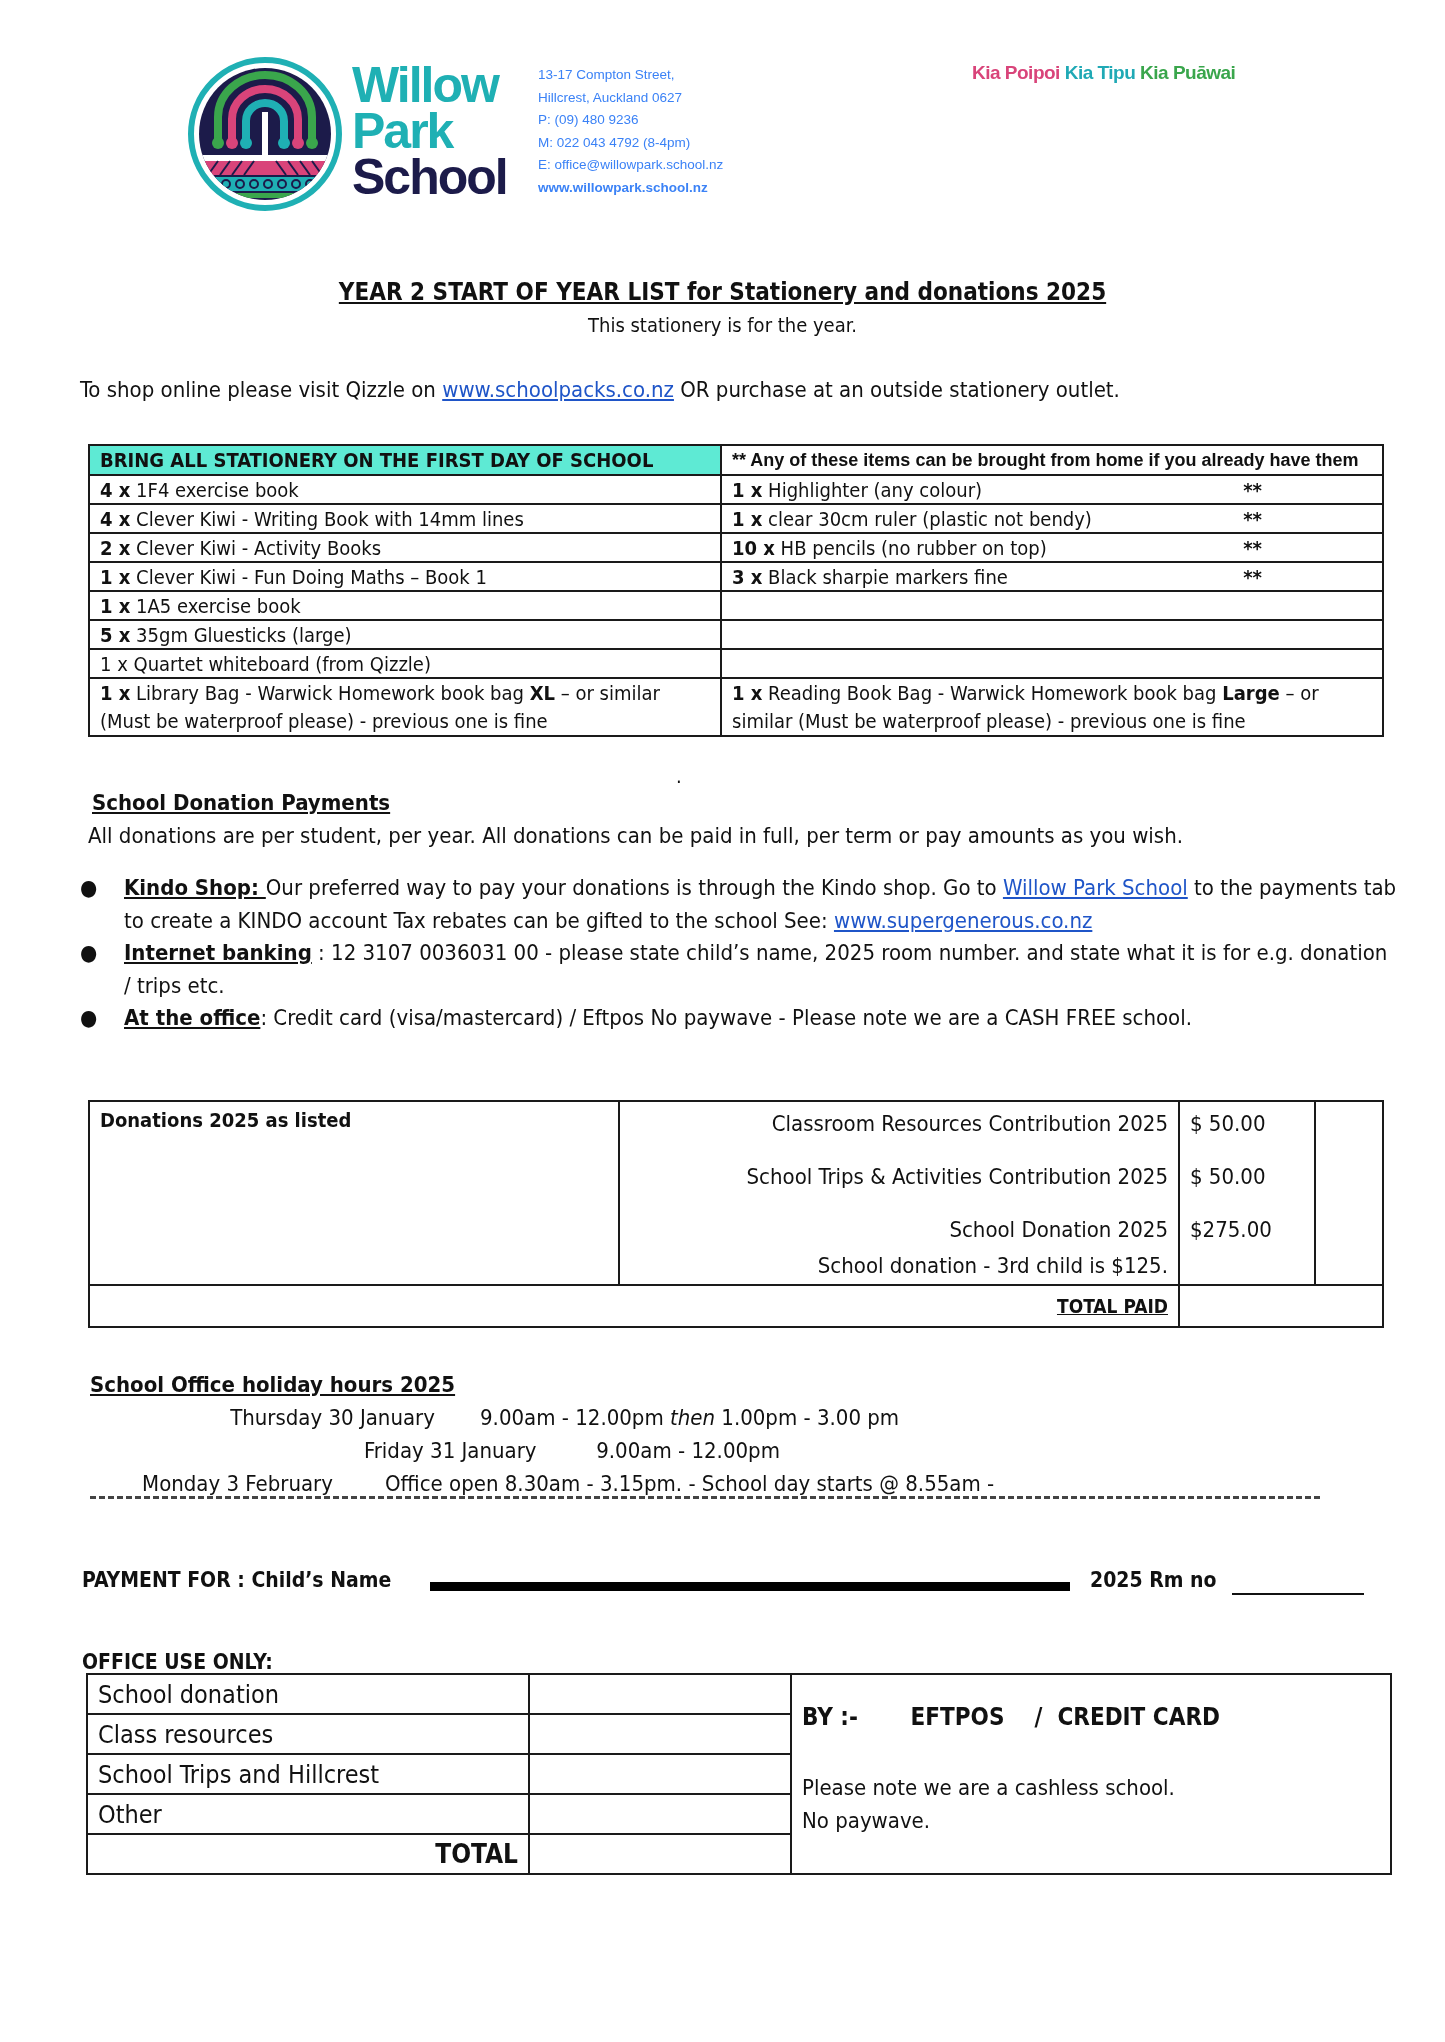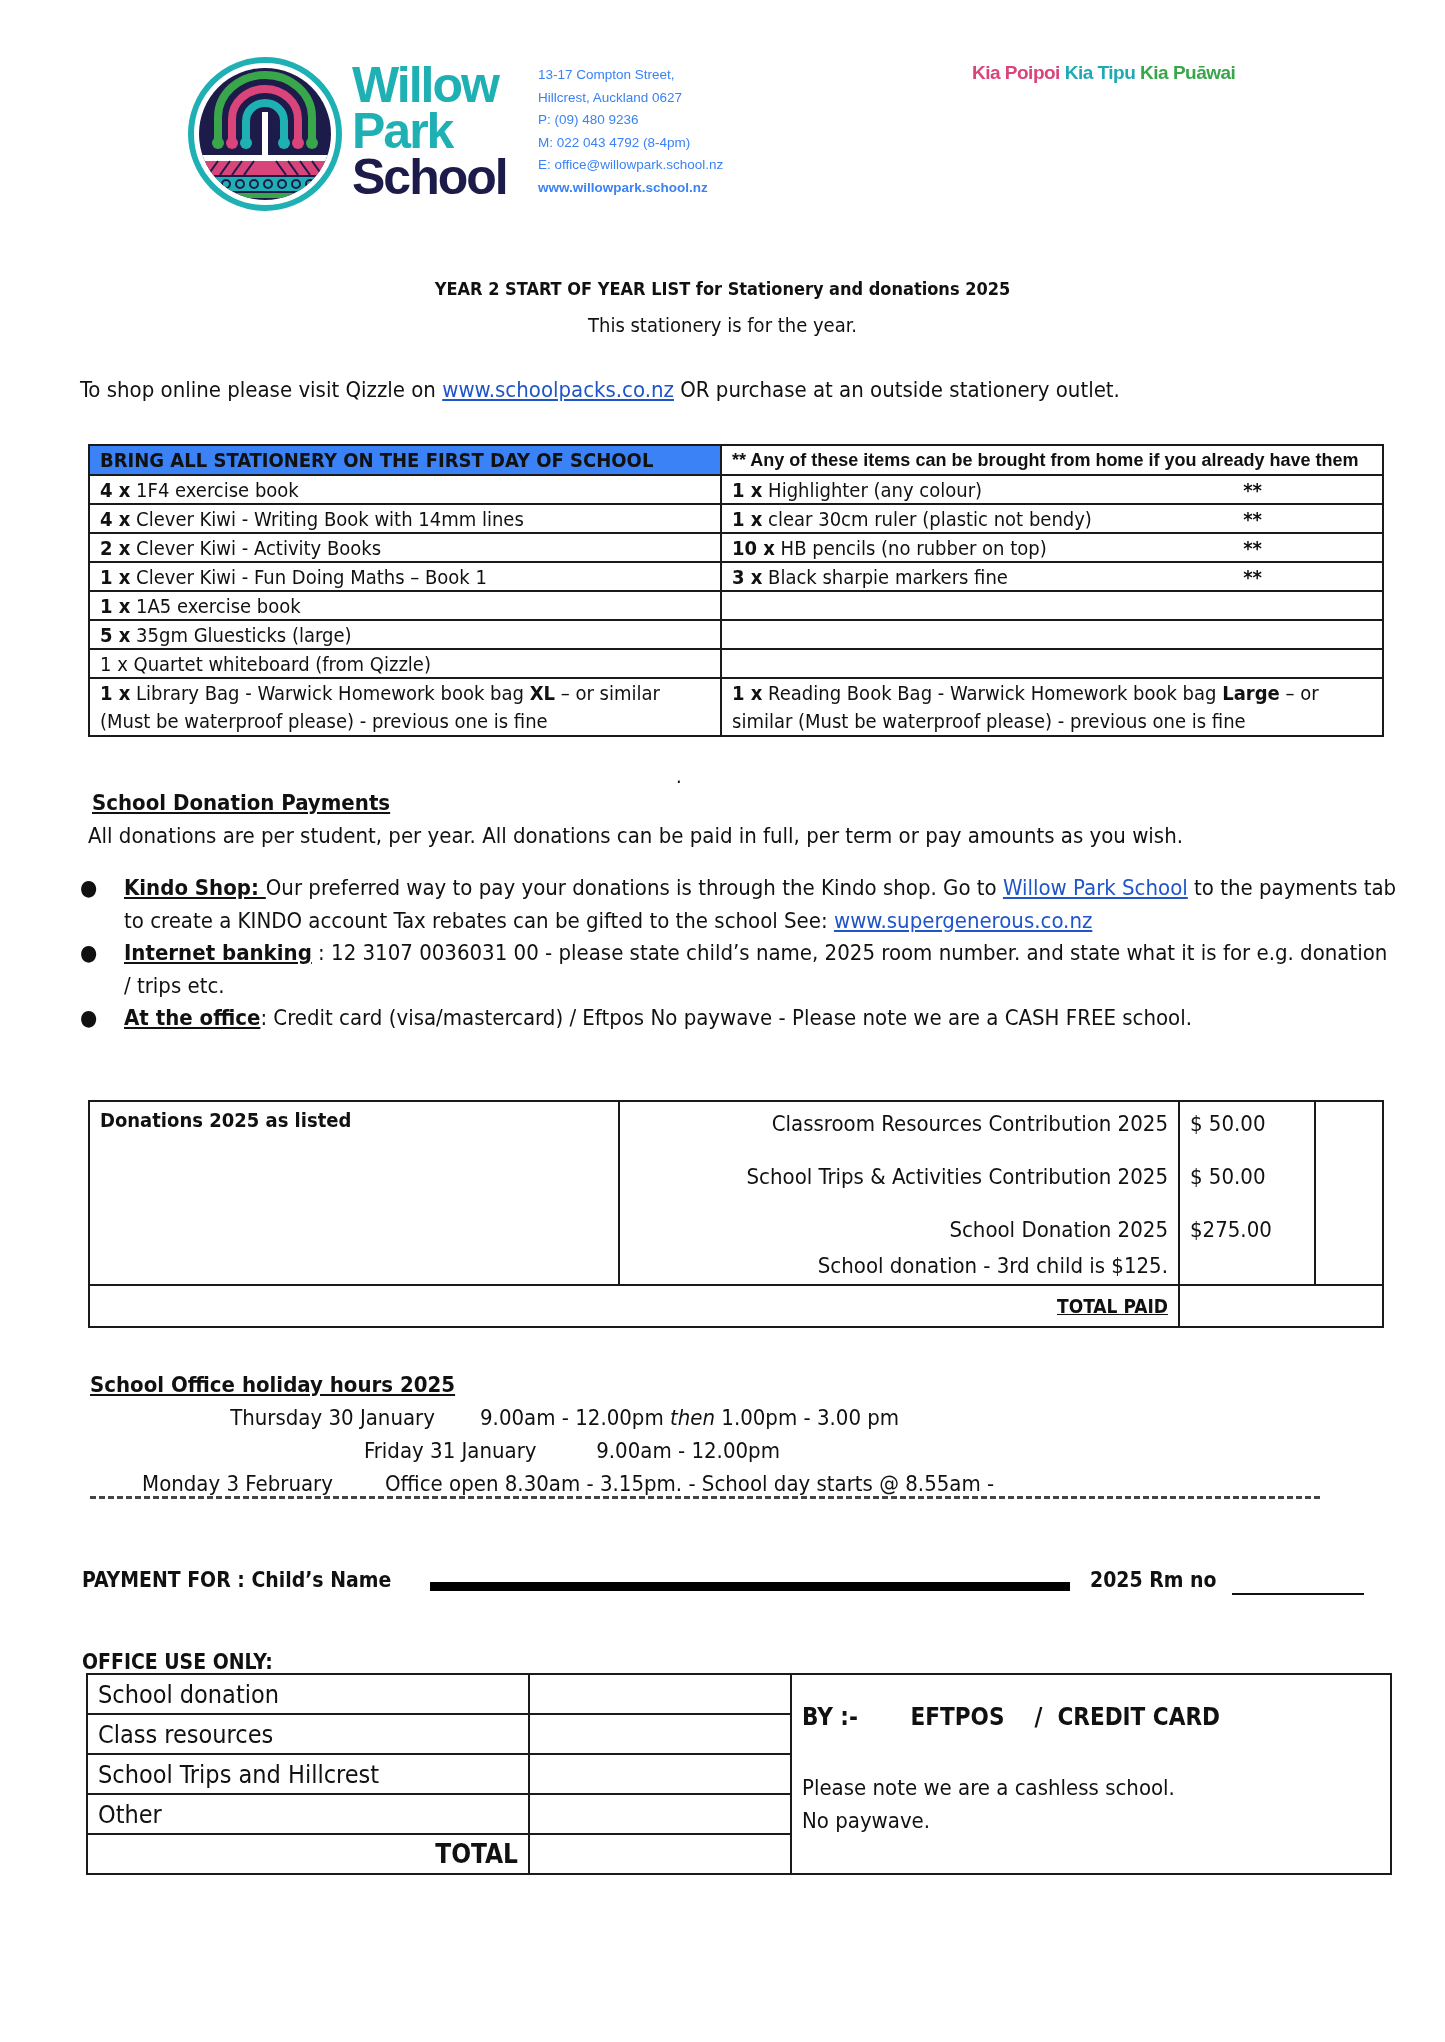--- a/index.html
+++ b/index.html
@@ -12,32 +12,32 @@
   .logo { left:188px; top:57px; width:154px; height:154px; }
   .brand { left:352px; top:62px; line-height:0.92; font-weight:bold; letter-spacing:-2px; }
   .brand .w1 { color:#1fb0b4; font-size:50px; display:block; }
   .brand .w2 { color:#1fb0b4; font-size:50px; display:block; }
   .brand .w3 { color:#1c1b4a; font-size:50px; display:block; }
   .contact { left:538px; top:64px; font-size:13.5px; line-height:22.5px; color:#3b82f6; }
   .contact .web { font-weight:bold; }
   .motto { left:972px; top:62px; font-size:19px; font-weight:bold; letter-spacing:-0.5px; }
   .motto .m1 { color:#d9447a; } .motto .m2 { color:#1fa9b5; } .motto .m3 { color:#3aa64c; }
 
-  .title { left:0; width:1445px; top:278px; text-align:center; font-size:18px; font-weight:bold; }
+  .title { left:0; width:1445px; top:278px; text-align:center; font-size:24px; font-weight:bold; text-decoration:underline; }
   .subtitle { left:0; width:1445px; top:313px; text-align:center; font-size:20px; }
   .shop { left:80px; top:377px; font-size:22px; }
   a.link { color:#1f55c8; text-decoration:underline; }
 
   
   table { border-collapse:collapse; }
   .stat { left:88px; top:444px; width:1296px; font-size:20px; }
   .stat td { border:2.5px solid #1a1a1a; height:27px; padding:0 10px; vertical-align:middle; }
   .stat td.left { width:610px; }
   .stat th { border:2.5px solid #1a1a1a; height:28px; padding:0 10px; text-align:left; font-weight:bold; font-size:20px; }
-  .stat th.hl { background:#3b82f6; }
+  .stat th.hl { background:#5eead4; }
   .stat th.hr { font-family:"Liberation Sans Narrow","Liberation Sans", sans-serif; font-size:18px; transform-origin:left; }
   .stat td.tall { height:56px; line-height:28px; }
   .stars { float:right; font-weight:bold; padding-right:110px; }
 
   .dot { left:676px; top:764px; font-size:20px; }
   .don-h { left:92px; top:790px; font-size:22px; font-weight:bold; text-decoration:underline; }
   .don-p { left:88px; top:823px; font-size:22px; }
   .bullets { left:80px; top:872px; width:1320px; font-size:22px; line-height:32.5px; }
   .bullets .li { position:relative; padding-left:44px; }
   .bullets .li .b { position:absolute; left:0; top:0; }

